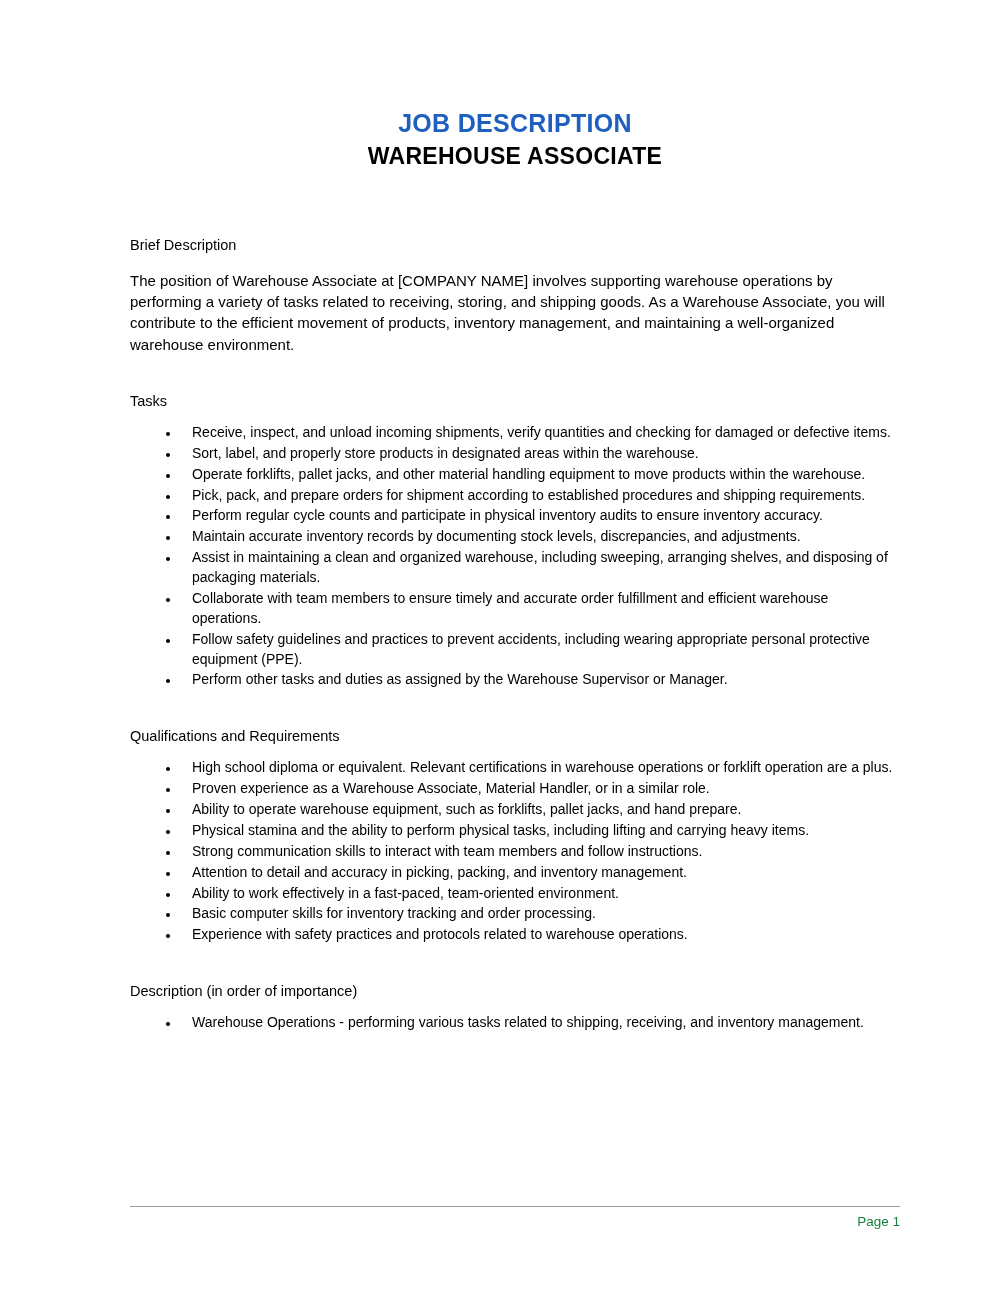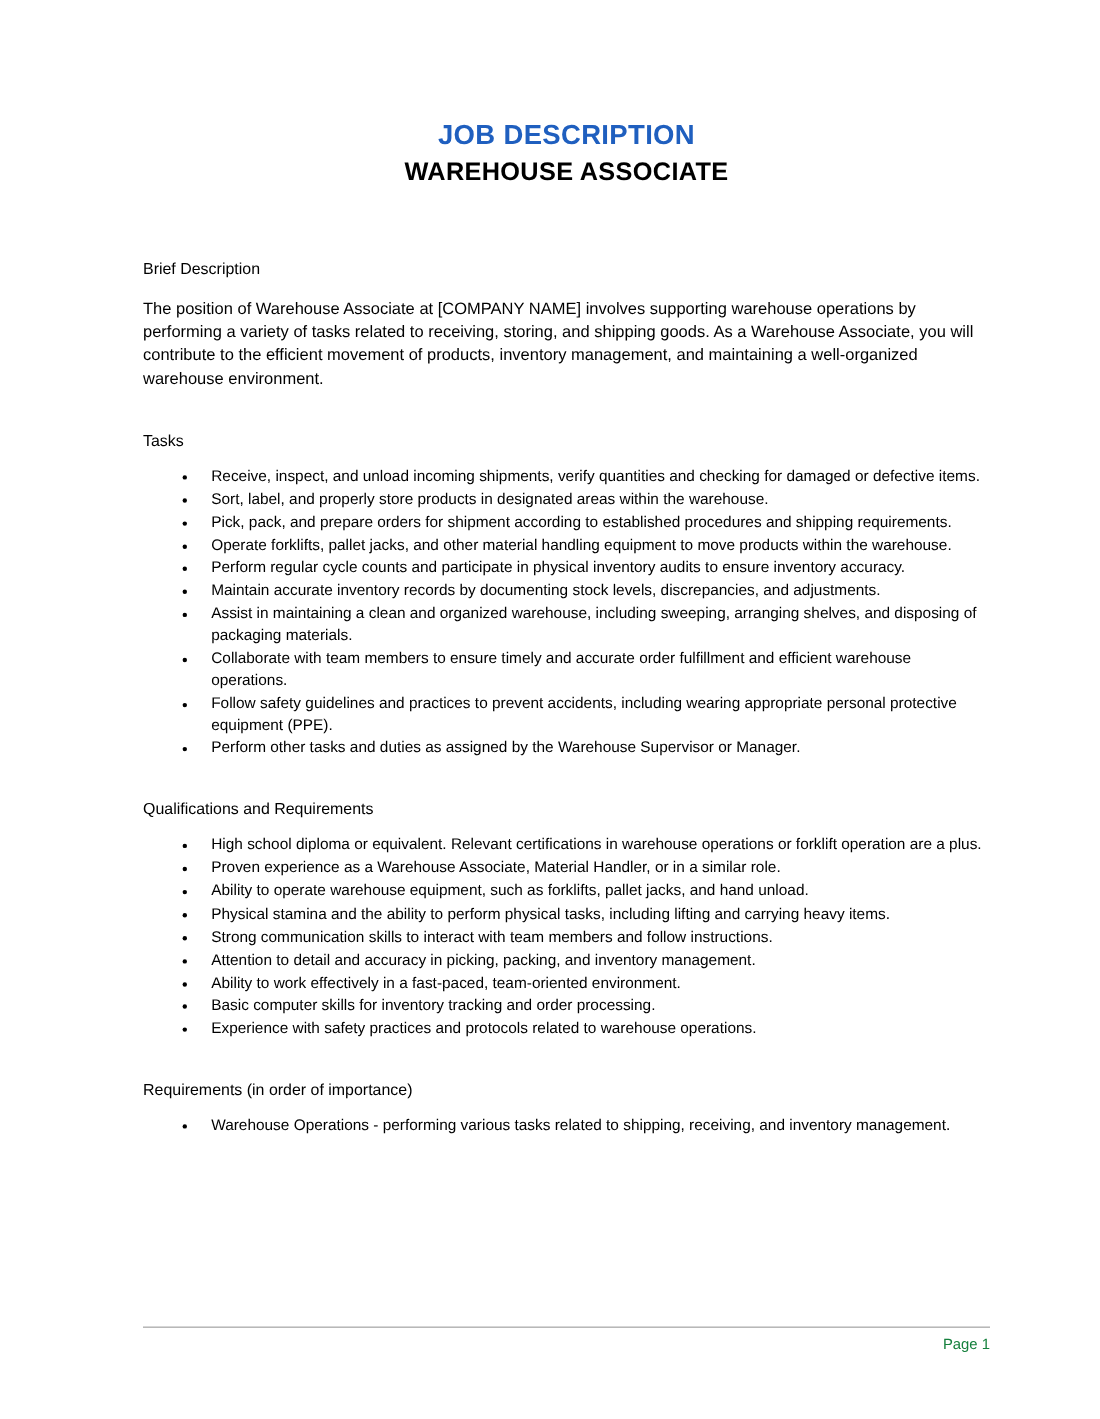--- a/index.html
+++ b/index.html
@@ -110,44 +110,44 @@
       <div class="doc-subtitle">WAREHOUSE ASSOCIATE</div>
     </div>
 
     <div class="section-heading" style="margin-top:66px;">Brief Description</div>
     <div class="para">The position of Warehouse Associate at [COMPANY NAME] involves supporting warehouse operations by performing a variety of tasks related to receiving, storing, and shipping goods. As a Warehouse Associate, you will contribute to the efficient movement of products, inventory management, and maintaining a well-organized warehouse environment.</div>
 
     <div class="section-heading">Tasks</div>
     <ul class="bullets">
       <li>Receive, inspect, and unload incoming shipments, verify quantities and checking for damaged or defective items.</li>
       <li>Sort, label, and properly store products in designated areas within the warehouse.</li>
+      <li>Operate forklifts, pallet jacks, and other material handling equipment to move products within the warehouse.</li>
       <li>Pick, pack, and prepare orders for shipment according to established procedures and shipping requirements.</li>
-      <li>Operate forklifts, pallet jacks, and other material handling equipment to move products within the warehouse.</li>
       <li>Perform regular cycle counts and participate in physical inventory audits to ensure inventory accuracy.</li>
       <li>Maintain accurate inventory records by documenting stock levels, discrepancies, and adjustments.</li>
       <li>Assist in maintaining a clean and organized warehouse, including sweeping, arranging shelves, and disposing of packaging materials.</li>
       <li>Collaborate with team members to ensure timely and accurate order fulfillment and efficient warehouse operations.</li>
       <li>Follow safety guidelines and practices to prevent accidents, including wearing appropriate personal protective equipment (PPE).</li>
       <li>Perform other tasks and duties as assigned by the Warehouse Supervisor or Manager.</li>
     </ul>
 
     <div class="section-heading">Qualifications and Requirements</div>
     <ul class="bullets">
       <li>High school diploma or equivalent. Relevant certifications in warehouse operations or forklift operation are a plus.</li>
       <li>Proven experience as a Warehouse Associate, Material Handler, or in a similar role.</li>
-      <li>Ability to operate warehouse equipment, such as forklifts, pallet jacks, and hand unload.</li>
+      <li>Ability to operate warehouse equipment, such as forklifts, pallet jacks, and hand prepare.</li>
       <li>Physical stamina and the ability to perform physical tasks, including lifting and carrying heavy items.</li>
       <li>Strong communication skills to interact with team members and follow instructions.</li>
       <li>Attention to detail and accuracy in picking, packing, and inventory management.</li>
       <li>Ability to work effectively in a fast-paced, team-oriented environment.</li>
       <li>Basic computer skills for inventory tracking and order processing.</li>
       <li>Experience with safety practices and protocols related to warehouse operations.</li>
     </ul>
 
-    <div class="section-heading">Requirements (in order of importance)</div>
+    <div class="section-heading">Description (in order of importance)</div>
     <ul class="bullets">
       <li>Warehouse Operations - performing various tasks related to shipping, receiving, and inventory management.</li>
     </ul>
 
   </div>
 
   <div class="footer">
     <div class="footer-rule"></div>
     <div class="footer-text">Page 1</div>
   </div>

